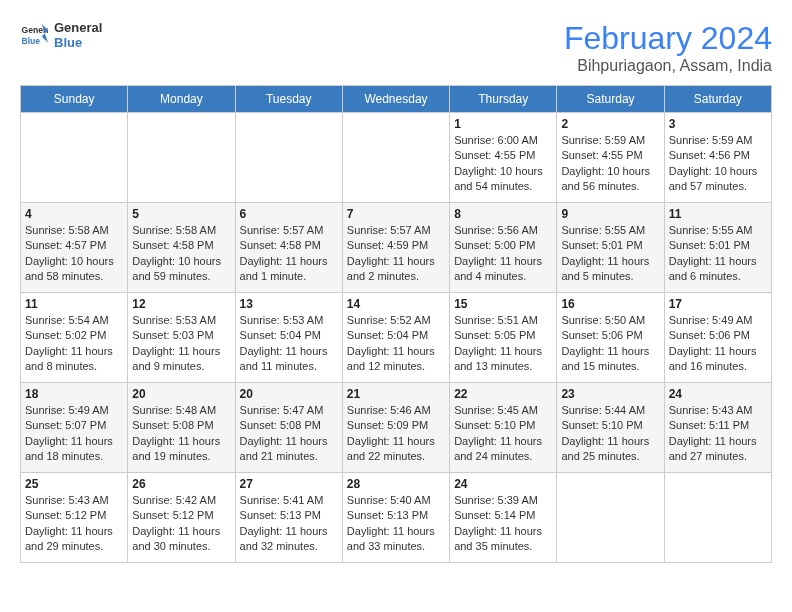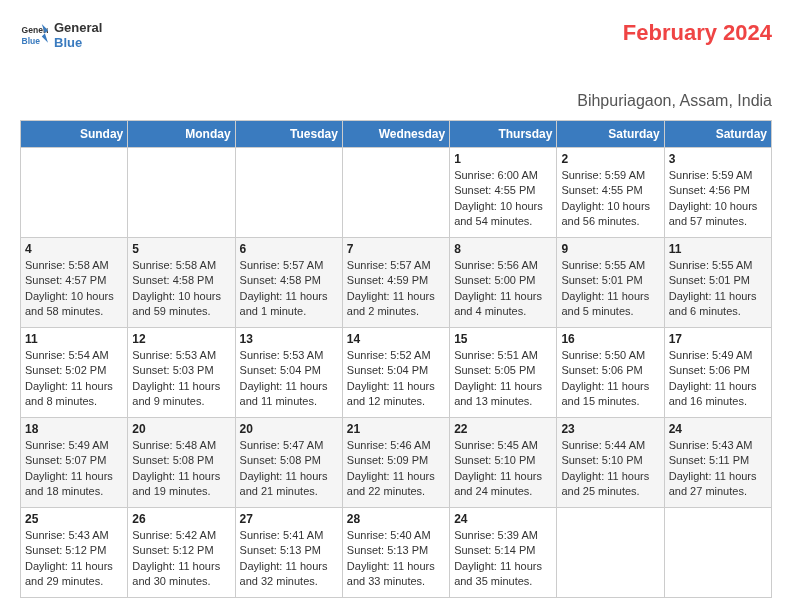--- a/index.html
+++ b/index.html
@@ -22,41 +22,40 @@
       gap: 6px;
     }
     .logo-icon {
       width: 28px;
       height: 28px;
     }
     .title-block {
       text-align: right;
     }
     .main-title {
-      font-size: 22px;
-      font-weight: bold;
-      color: #ef4444;
+      font-size: 32px;
+      font-weight: normal;
+      color: #3b82f6;
     }
     .sub-title {
       font-size: 16px;
       color: #555;
-      margin-top: 46px;
     }
     table {
       width: 100%;
       border-collapse: collapse;
       font-size: 11px;
     }
     thead tr th {
       background-color: #3a7bbf;
       color: #fff;
       padding: 6px 4px;
-      text-align: right;
+      text-align: center;
       font-size: 12px;
-      font-weight: bold;
+      font-weight: normal;
       border: 1px solid #ccc;
     }
     tbody tr td {
       border: 1px solid #ccc;
       vertical-align: top;
       padding: 4px;
       width: calc(100% / 7);
       min-height: 80px;
       height: 90px;
     }

